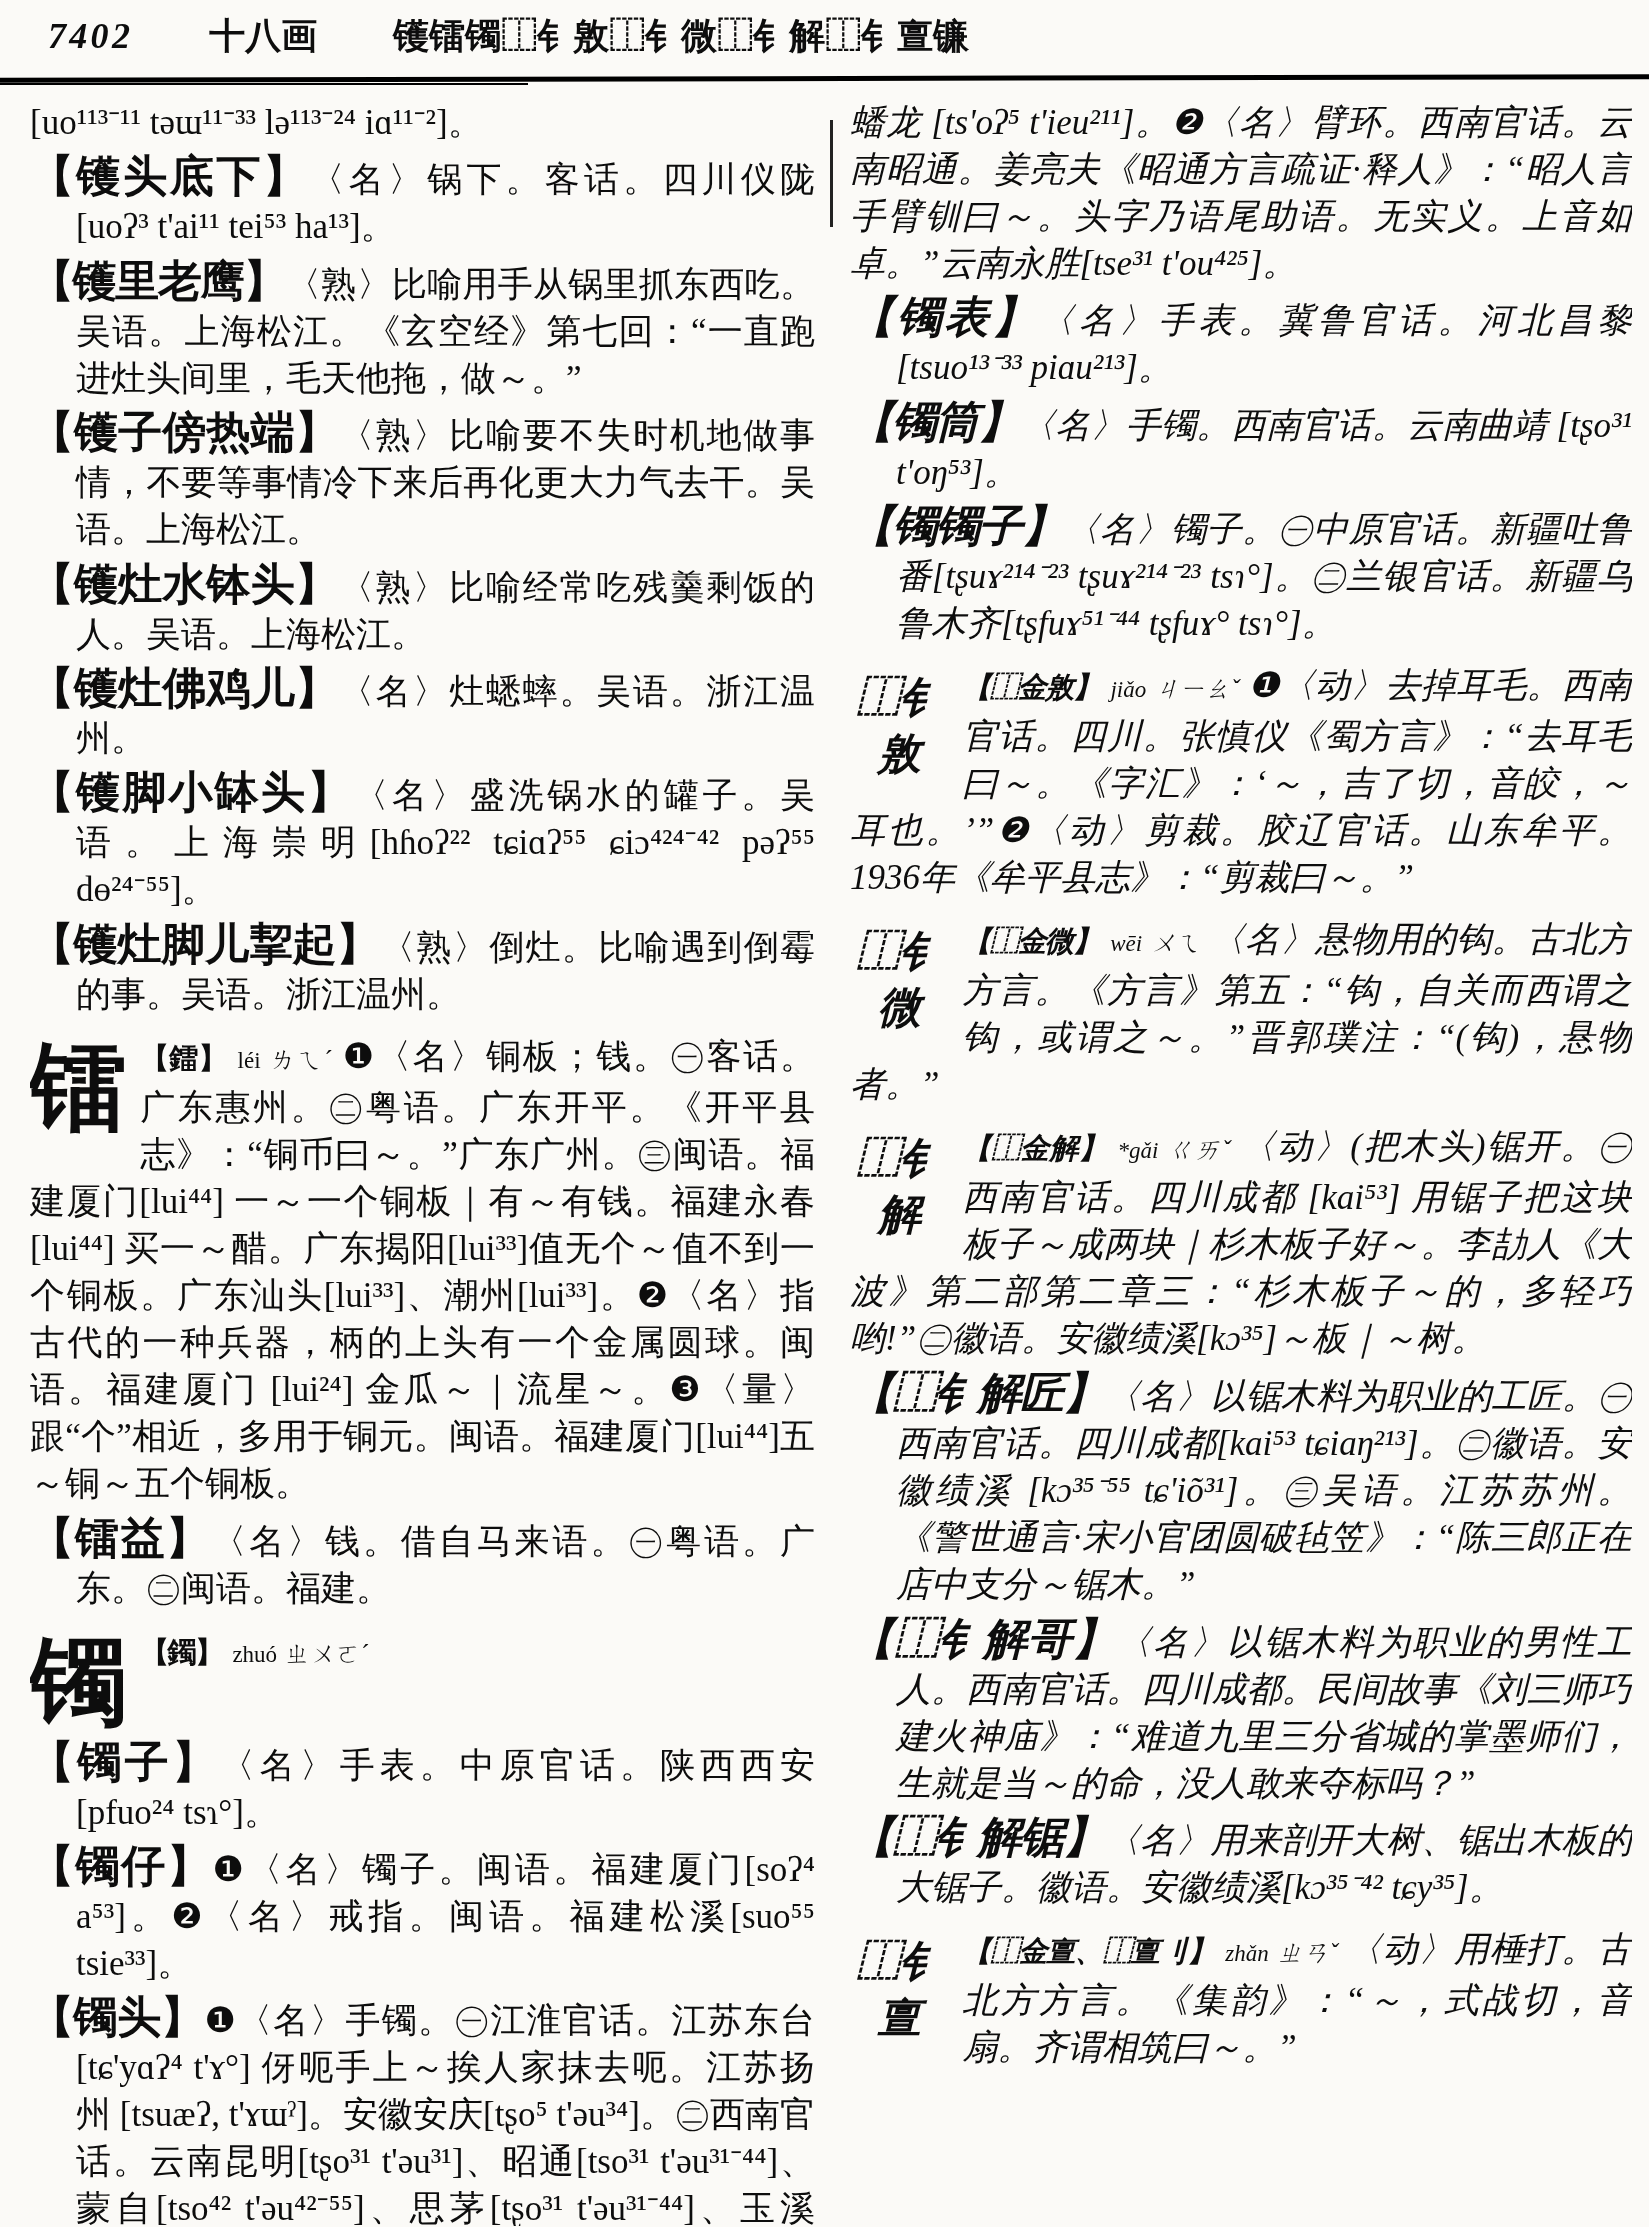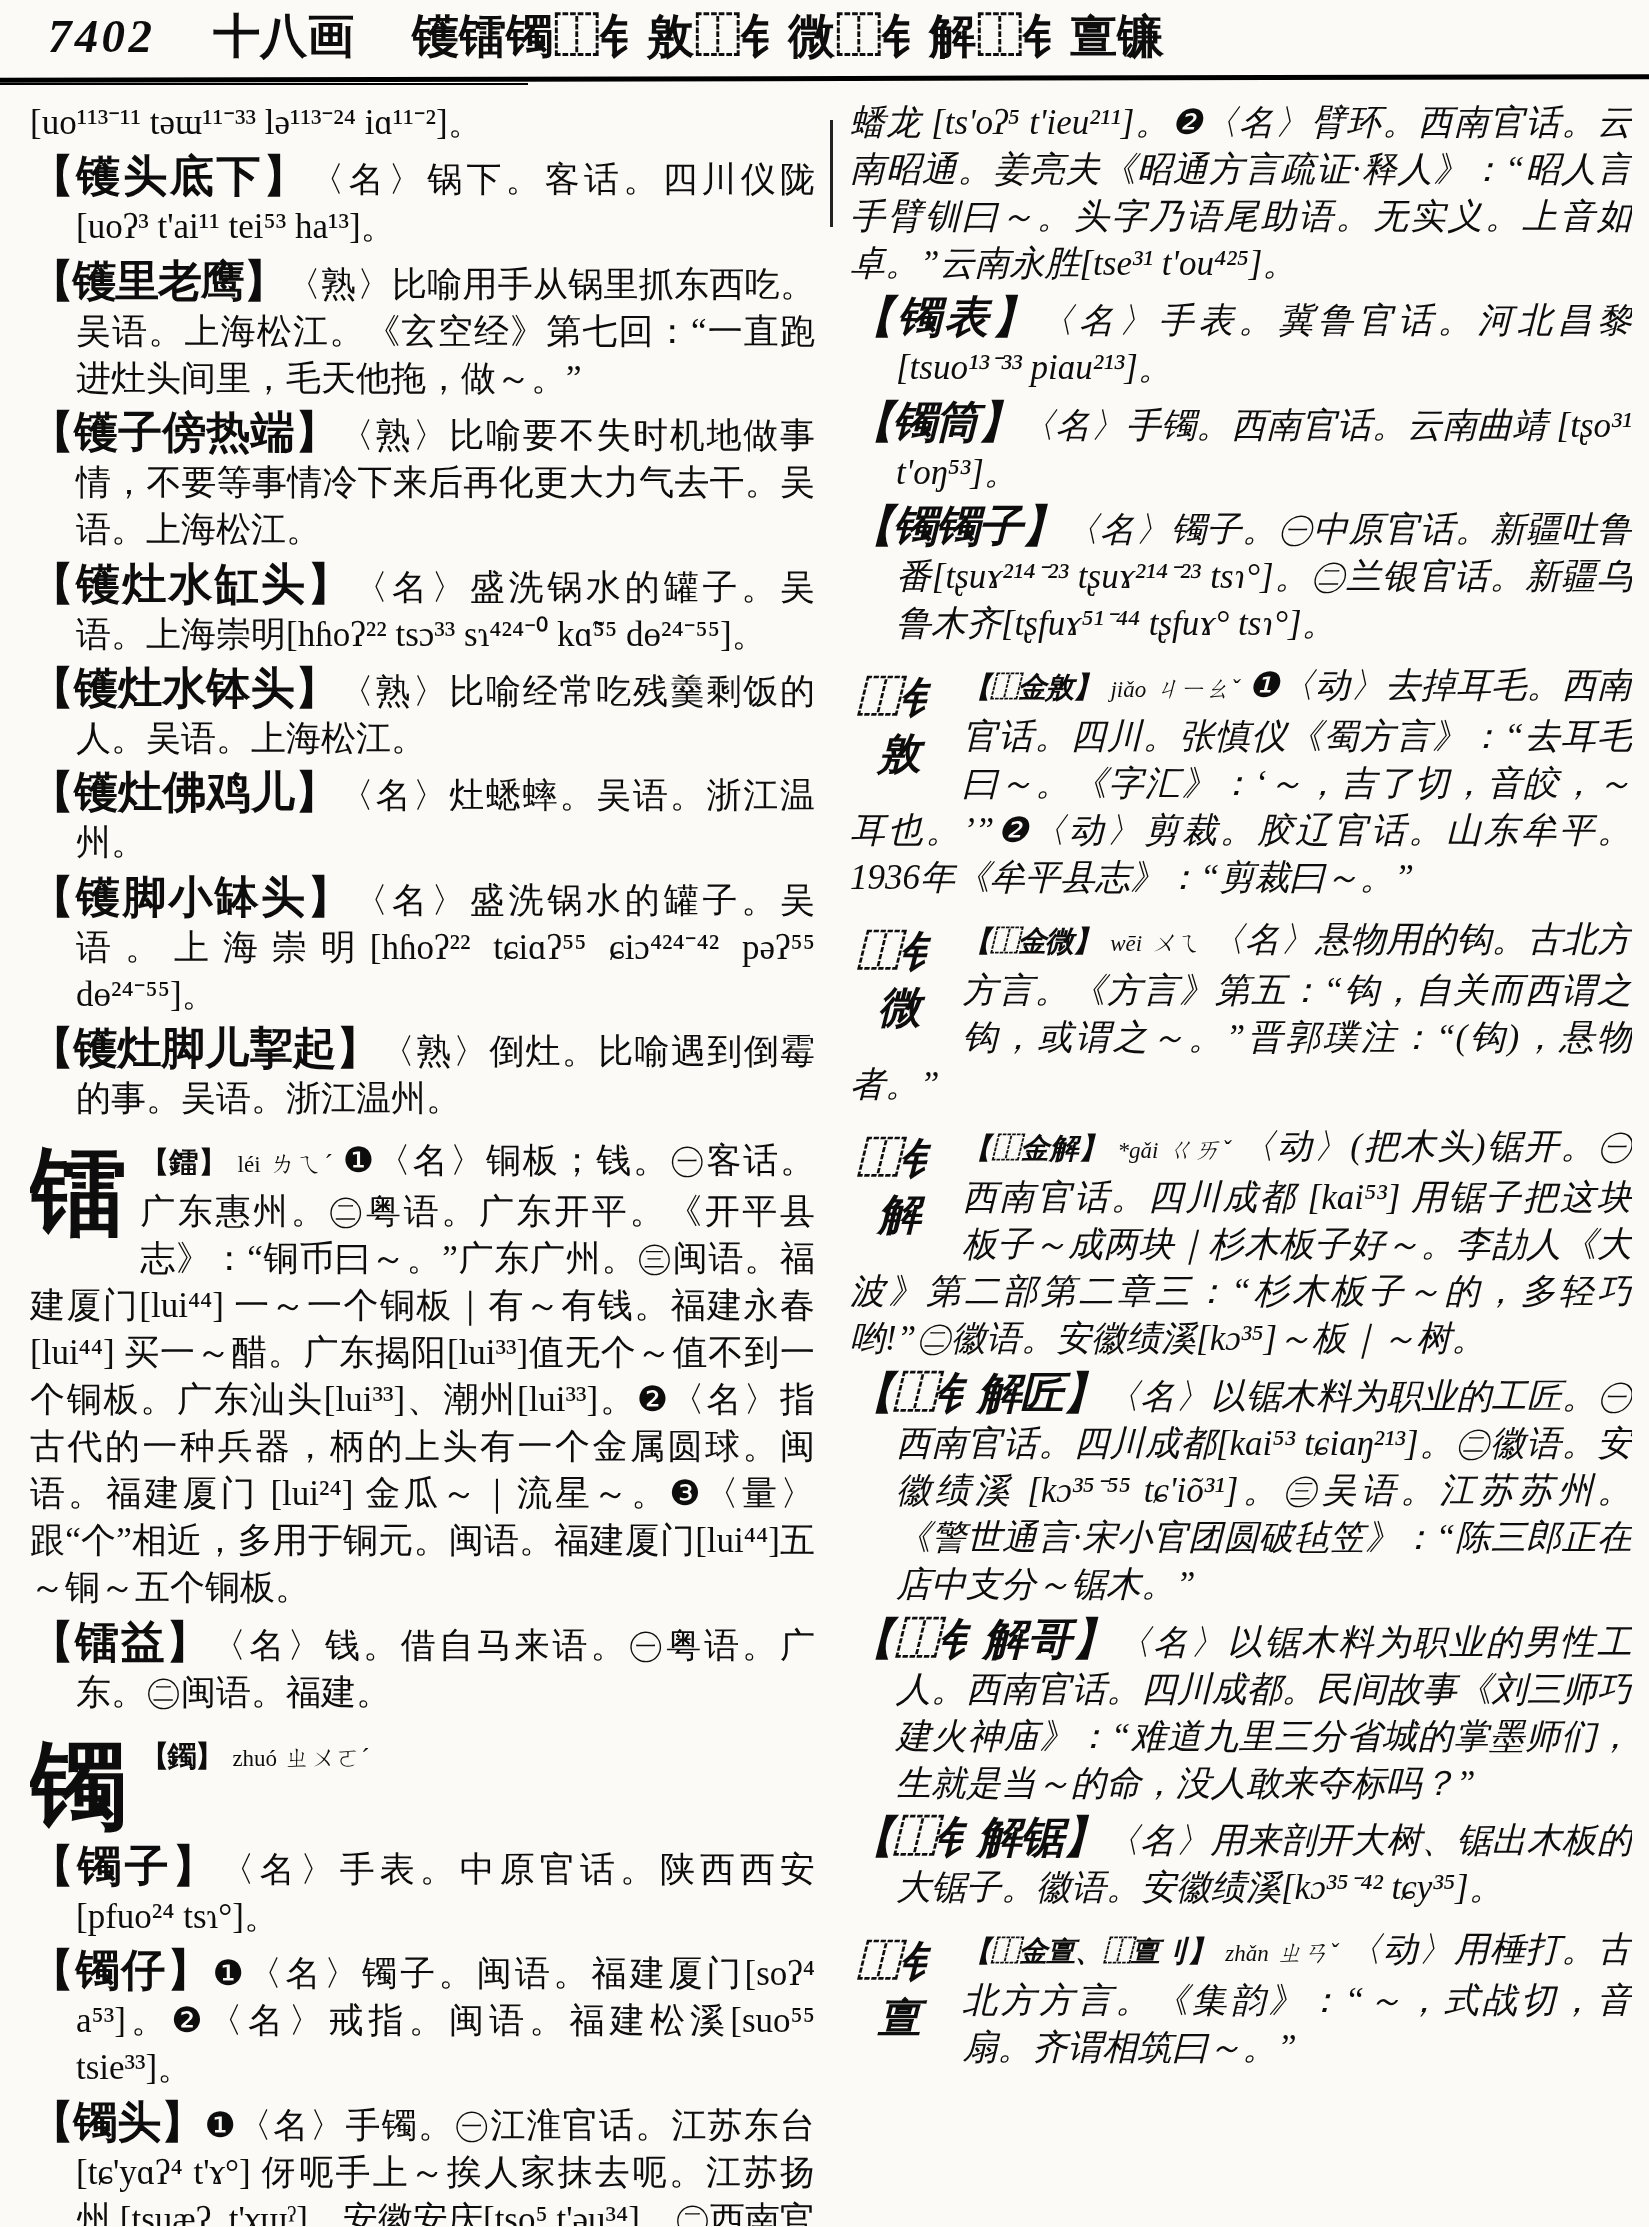--- a/index.html
+++ b/index.html
@@ -1,21 +1,21 @@
 <!DOCTYPE html>
 <html style="font-size:13.2px"><head>
 <meta charset="utf-8">
 <style>
   html,body{margin:0;padding:0;}
   body{width:1650px;height:2227px;background:#fbfaf7;}
   .page{position:relative;width:1650px;height:2227px;overflow:hidden;
         font-family:"Liberation Serif",serif;color:#0d0d0d;
         font-size:35px;line-height:47px;}
-  .page-header{position:absolute;top:13.2px;left:48px;display:flex;gap:58px;
-        font-weight:bold;font-size:47px;align-items:baseline;}
+  .page-header{position:absolute;top:13.2px;left:48px;display:flex;gap:76px;
+        font-weight:bold;font-size:36px;align-items:baseline;}
   .page-number{font-style:italic;letter-spacing:3.3px;}
   .head-rule{position:absolute;top:76px;left:0;width:1650px;height:5px;
         background:#000;transform:rotate(-0.12deg);}
   .head-rule2{position:absolute;top:83px;left:0;width:528px;height:1.6px;background:#000;}
   .column-divider{position:absolute;left:830px;top:120px;height:107px;width:2.5px;background:#222;}
   .col{position:absolute;top:99px;width:785px;height:2127px;overflow:hidden;text-align:justify;}
   .col-left{left:30px;}
   .col-right{left:850px;width:782px;font-style:italic;}
   .entry{margin:0 0 7.4px 0;padding-left:46px;text-indent:-46px;clear:left;}
   .cont{padding-left:0;text-indent:0;}
@@ -47,21 +47,20 @@
   <div class="col col-left">
 
     <p class="entry cont"><span class="def">[uo¹¹³⁻¹¹ təɯ¹¹⁻³³ lə¹¹³⁻²⁴ iɑ¹¹⁻²]。</span></p>
 
     <p class="entry"><b class="etitle">【镬头底下】</b><span class="def">〈名〉锅下。客话。四川仪陇 [uoʔ³ t'ai¹¹ tei⁵³ ha¹³]。</span></p>
 
     <p class="entry"><b class="etitle">【镬里老鹰】</b><span class="def">〈熟〉比喻用手从锅里抓东西吃。吴语。上海松江。《玄空经》第七回：“一直跑进灶头间里，毛天他拖，做～。”</span></p>
 
     <p class="entry"><b class="etitle">【镬子傍热端】</b><span class="def">〈熟〉比喻要不失时机地做事情，不要等事情冷下来后再化更大力气去干。吴语。上海松江。</span></p>
 
-    <p class="entry"><b class="etitle">【镬灶水缸头】</b><span class="def">〈名〉盛洗锅水的罐子。吴语。上海崇明[hɦoʔ²² tsɔ³³ sɿ⁴²⁴⁻⁰ kɑ̃⁵⁵ dɵ²⁴⁻⁵⁵]。</span></p>
 
     <p class="entry"><b class="etitle">【镬灶水钵头】</b><span class="def">〈熟〉比喻经常吃残羹剩饭的人。吴语。上海松江。</span></p>
 
     <p class="entry"><b class="etitle">【镬灶佛鸡儿】</b><span class="def">〈名〉灶蟋蟀。吴语。浙江温州。</span></p>
 
     <p class="entry"><b class="etitle">【镬脚小缽头】</b><span class="def">〈名〉盛洗锅水的罐子。吴语。上海崇明[hɦoʔ²² tɕiɑʔ⁵⁵ ɕiɔ⁴²⁴⁻⁴² pəʔ⁵⁵ dɵ²⁴⁻⁵⁵]。</span></p>
 
     <p class="entry"><b class="etitle">【镬灶脚儿挈起】</b><span class="def">〈熟〉倒灶。比喻遇到倒霉的事。吴语。浙江温州。</span></p>
 
     <div class="hw-entry">

